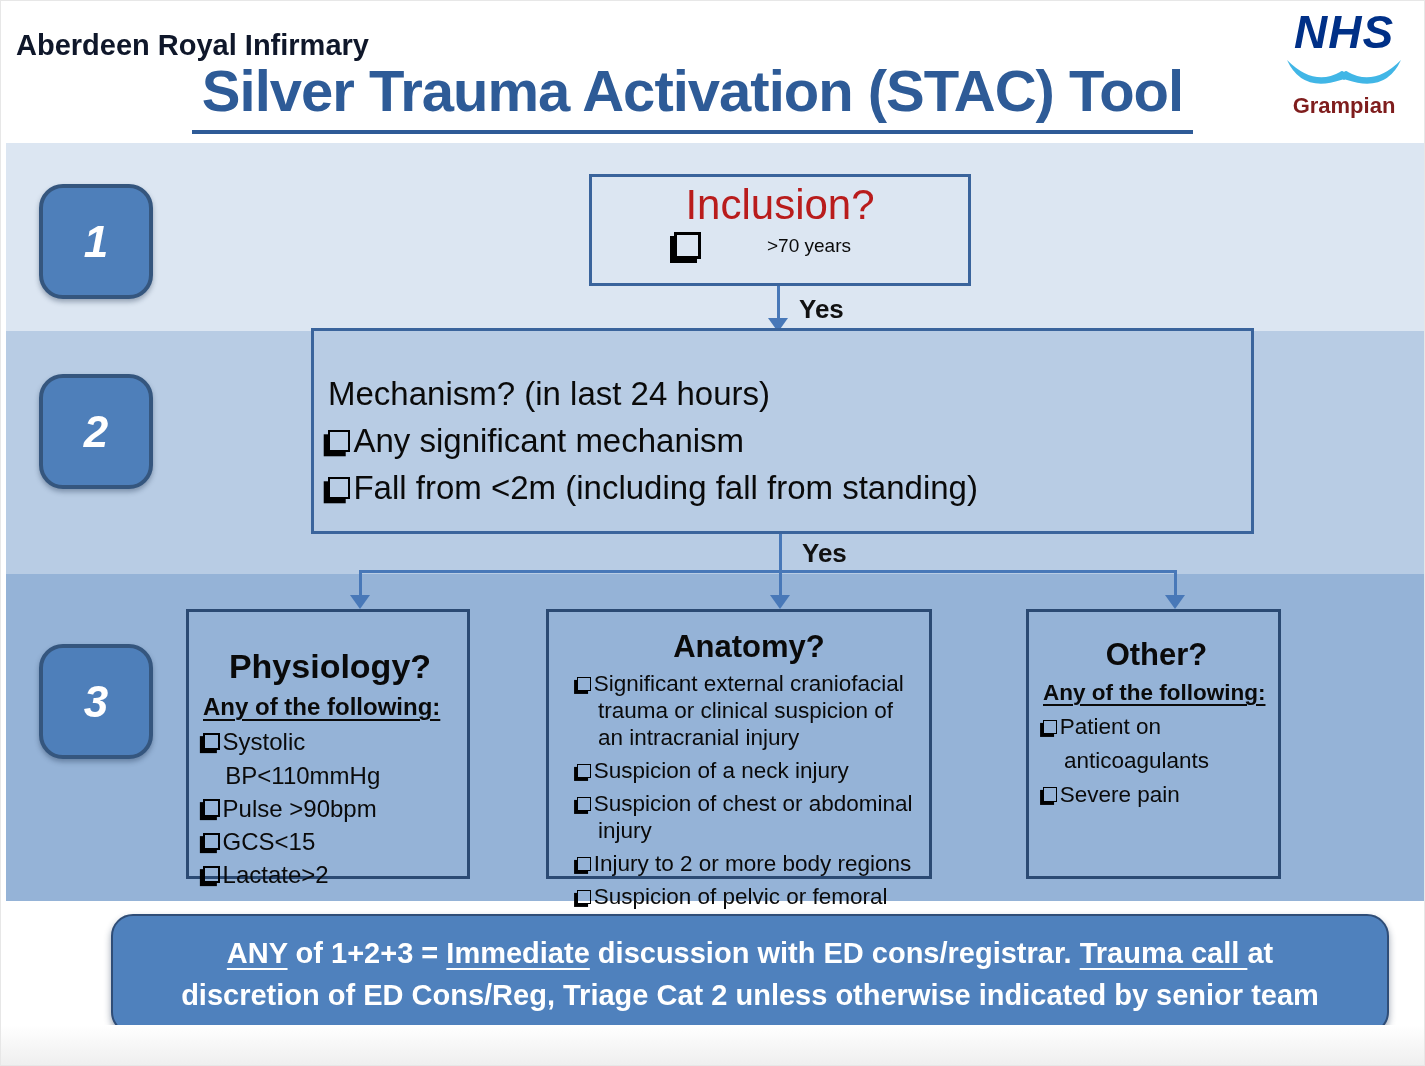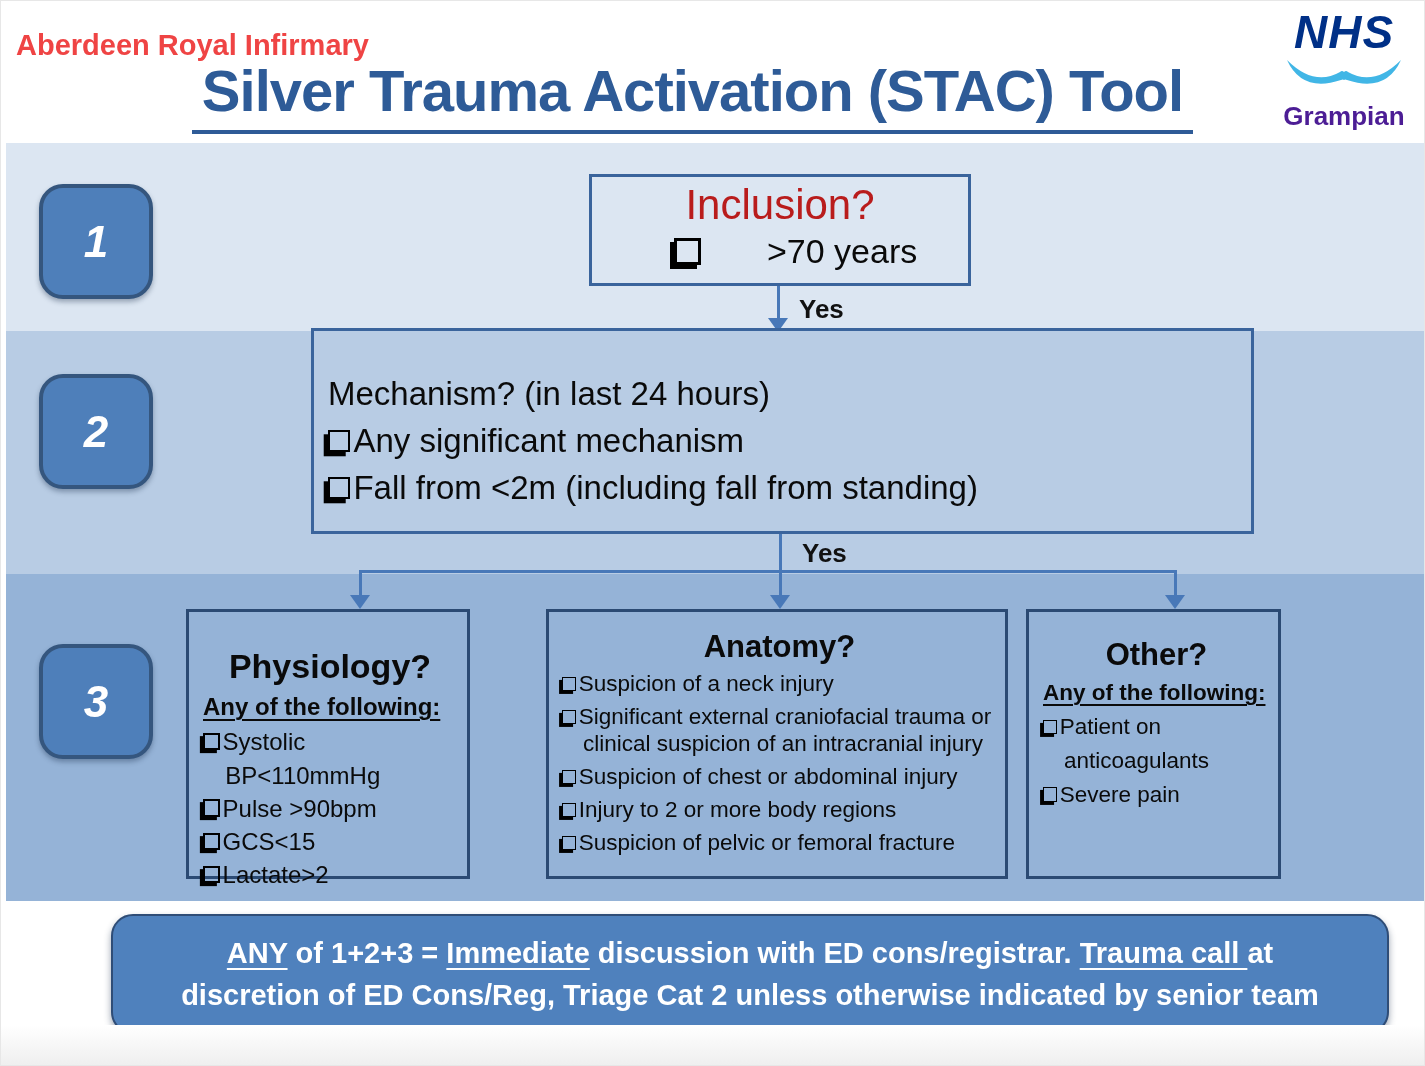--- a/index.html
+++ b/index.html
@@ -2,30 +2,30 @@
 <html><head>
 <meta charset="utf-8">
 <style>
   html,body{margin:0;padding:0;background:#fff;}
   .page{
     position:relative; width:1425px; height:1066px; overflow:hidden;
     background:#ffffff; font-family:"Liberation Sans", sans-serif; color:#0a0a0a;
     border:1px solid #e7e7e7; box-sizing:border-box;
   }
   
-  .hdr-org{position:absolute; left:15px; top:28px; font-size:29px; font-weight:700; color:#ef4444;}
+  .hdr-org{position:absolute; left:15px; top:28px; font-size:29px; font-weight:700; color:#0f172a;}
   .hdr-title-wrap{position:absolute; left:130px; right:170px; top:60px; text-align:center;}
   .hdr-title{
     display:inline-block; font-size:58px; font-weight:600; letter-spacing:-1px; color:#2e5b97;
     border-bottom:4px solid #2e5b97; padding:0 10px 8px 10px; line-height:1.05; white-space:nowrap;
   }
   .nhs-logo{position:absolute; right:14px; top:8px; width:132px; text-align:center;}
   .nhs-text{font-size:46px; font-weight:700; font-style:italic; color:#003087; line-height:1.0; letter-spacing:1px;}
   .nhs-swoosh{display:block; margin:2px auto 0 auto;}
-  .nhs-region{font-size:26px; font-weight:700; color:#4c1d95; margin-top:8px;}
+  .nhs-region{font-size:22px; font-weight:700; color:#7f1d1d; margin-top:0px;}
   
   .band{position:absolute; left:5px; right:0;}
   .band1{top:142px; height:188px; background:#dce6f2;}
   .band2{top:330px; height:243px; background:#b8cce4;}
   .band3{top:573px; height:327px; background:#95b3d7;}
   
   .badge{
     position:absolute; left:38px; width:114px; height:115px; background:#4e7fba;
     border:4px solid #35567e; border-radius:24px; box-sizing:border-box;
     display:flex; align-items:center; justify-content:center;
@@ -33,37 +33,37 @@
   }
   .badge span{color:#fff; font-size:44px; font-style:italic; font-weight:600;}
   .badge1{top:183px;} .badge2{top:373px;} .badge3{top:643px;}
   
   .fbox{position:absolute; box-sizing:border-box;}
   .inclusion-box{
     left:588px; top:173px; width:382px; height:112px;
     background:#dce6f2; border:3px solid #3a649c; text-align:center;
   }
   .inclusion-title{font-size:42px; line-height:1.1; margin-top:5px; color:#b91c1c;}
-  .inclusion-row{display:flex; align-items:center; justify-content:flex-start; margin-top:4px; padding-left:82px; font-size:34px;}
+  .inclusion-row{display:flex; align-items:center; justify-content:flex-start; margin-top:4px; padding-left:82px; font-size:19px;}
   .cb{
     display:inline-block; width:.55em; height:.55em; border:.085em solid #000;
     box-shadow:-.13em .13em 0 0 #000; margin-right:.10em; background:transparent;
     text-indent:0; vertical-align:baseline;
   }
   .cb-big{width:21px; height:21px; border:3px solid #000; box-shadow:-4px 4px 0 0 #000; margin-right:66px;}
   .mechanism-box{
     left:310px; top:327px; width:943px; height:206px;
     background:#b8cce4; border:3px solid #3a649c;
     padding:40px 20px 0 14px; font-size:33px; line-height:1.42;
   }
   .mech-title{font-size:33px;}
   
   .crit{background:#95b3d7; border:3px solid #2b4a73; top:608px; height:270px;}
   .crit-phys{left:185px; width:284px; padding:36px 10px 0 14px;}
-  .crit-anat{left:545px; width:462px; padding:18px 8px 0 13px;}
+  .crit-anat{left:545px; width:386px; padding:18px 8px 0 28px;}
   .crit-other{left:1025px; width:255px; padding:26px 8px 0 14px;}
   .crit-title{text-align:center; font-size:34px; font-weight:600; line-height:1.1;}
   .crit-anat .crit-title, .crit-other .crit-title{font-size:31px;}
   .crit-sub{font-size:24px; font-weight:600; text-decoration:underline; text-decoration-thickness:2px; text-underline-offset:4px; margin-top:8px;}
   .crit-other .crit-sub{font-size:22.5px;}
   .check-item{padding-left:.93em; text-indent:-.93em;}
   .phys-list{margin-top:4px; font-size:24px; line-height:1.38;}
   .anat-list{margin-top:6px; font-size:22.5px; line-height:1.2;}
   .anat-list .check-item{margin-bottom:6px;}
   .other-list{margin-top:4px; font-size:22.5px; line-height:1.5;}
@@ -149,22 +149,22 @@
         <div class="check-item phys-item"><span class="cb"></span><span>Systolic BP&lt;110mmHg</span></div>
         <div class="check-item phys-item"><span class="cb"></span><span>Pulse &gt;90bpm</span></div>
         <div class="check-item phys-item"><span class="cb"></span><span>GCS&lt;15</span></div>
         <div class="check-item phys-item"><span class="cb"></span><span>Lactate&gt;2</span></div>
       </div>
   </div>
 
   <div class="fbox crit crit-anat">
     <div class="crit-title">Anatomy?</div>
     <div class="anat-list">
+        <div class="check-item anat-item"><span class="cb"></span><span>Significant external craniofacial trauma or clinical suspicion of an intracranial injury</span></div>
         <div class="check-item anat-item"><span class="cb"></span><span>Suspicion of a neck injury</span></div>
-        <div class="check-item anat-item"><span class="cb"></span><span>Significant external craniofacial trauma or clinical suspicion of an intracranial injury</span></div>
         <div class="check-item anat-item"><span class="cb"></span><span>Suspicion of chest or abdominal injury</span></div>
         <div class="check-item anat-item"><span class="cb"></span><span>Injury to 2 or more body regions</span></div>
         <div class="check-item anat-item"><span class="cb"></span><span>Suspicion of pelvic or femoral fracture</span></div>
       </div>
   </div>
 
   <div class="fbox crit crit-other">
     <div class="crit-title">Other?</div>
     <div class="crit-sub">Any of the following:</div>
     <div class="other-list">

